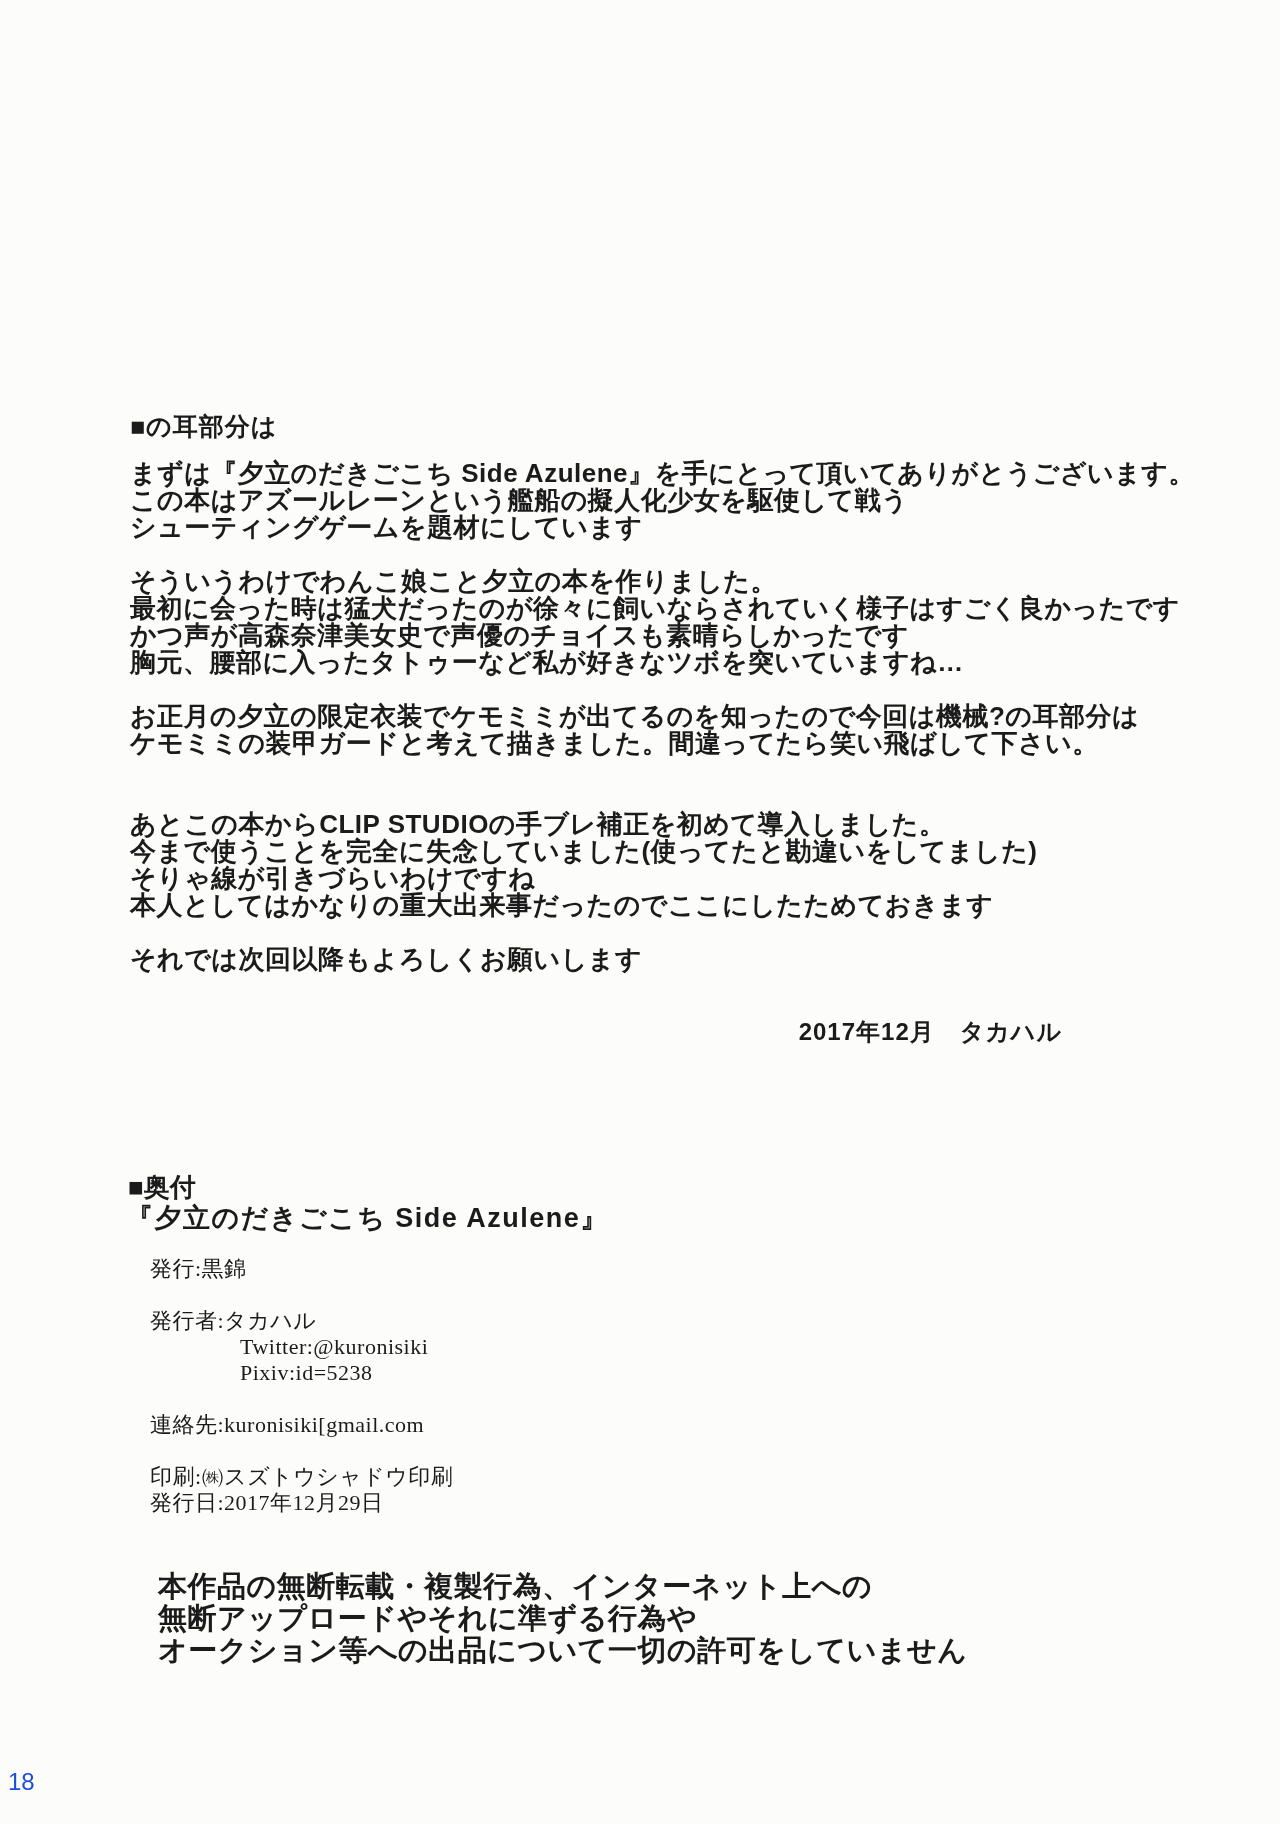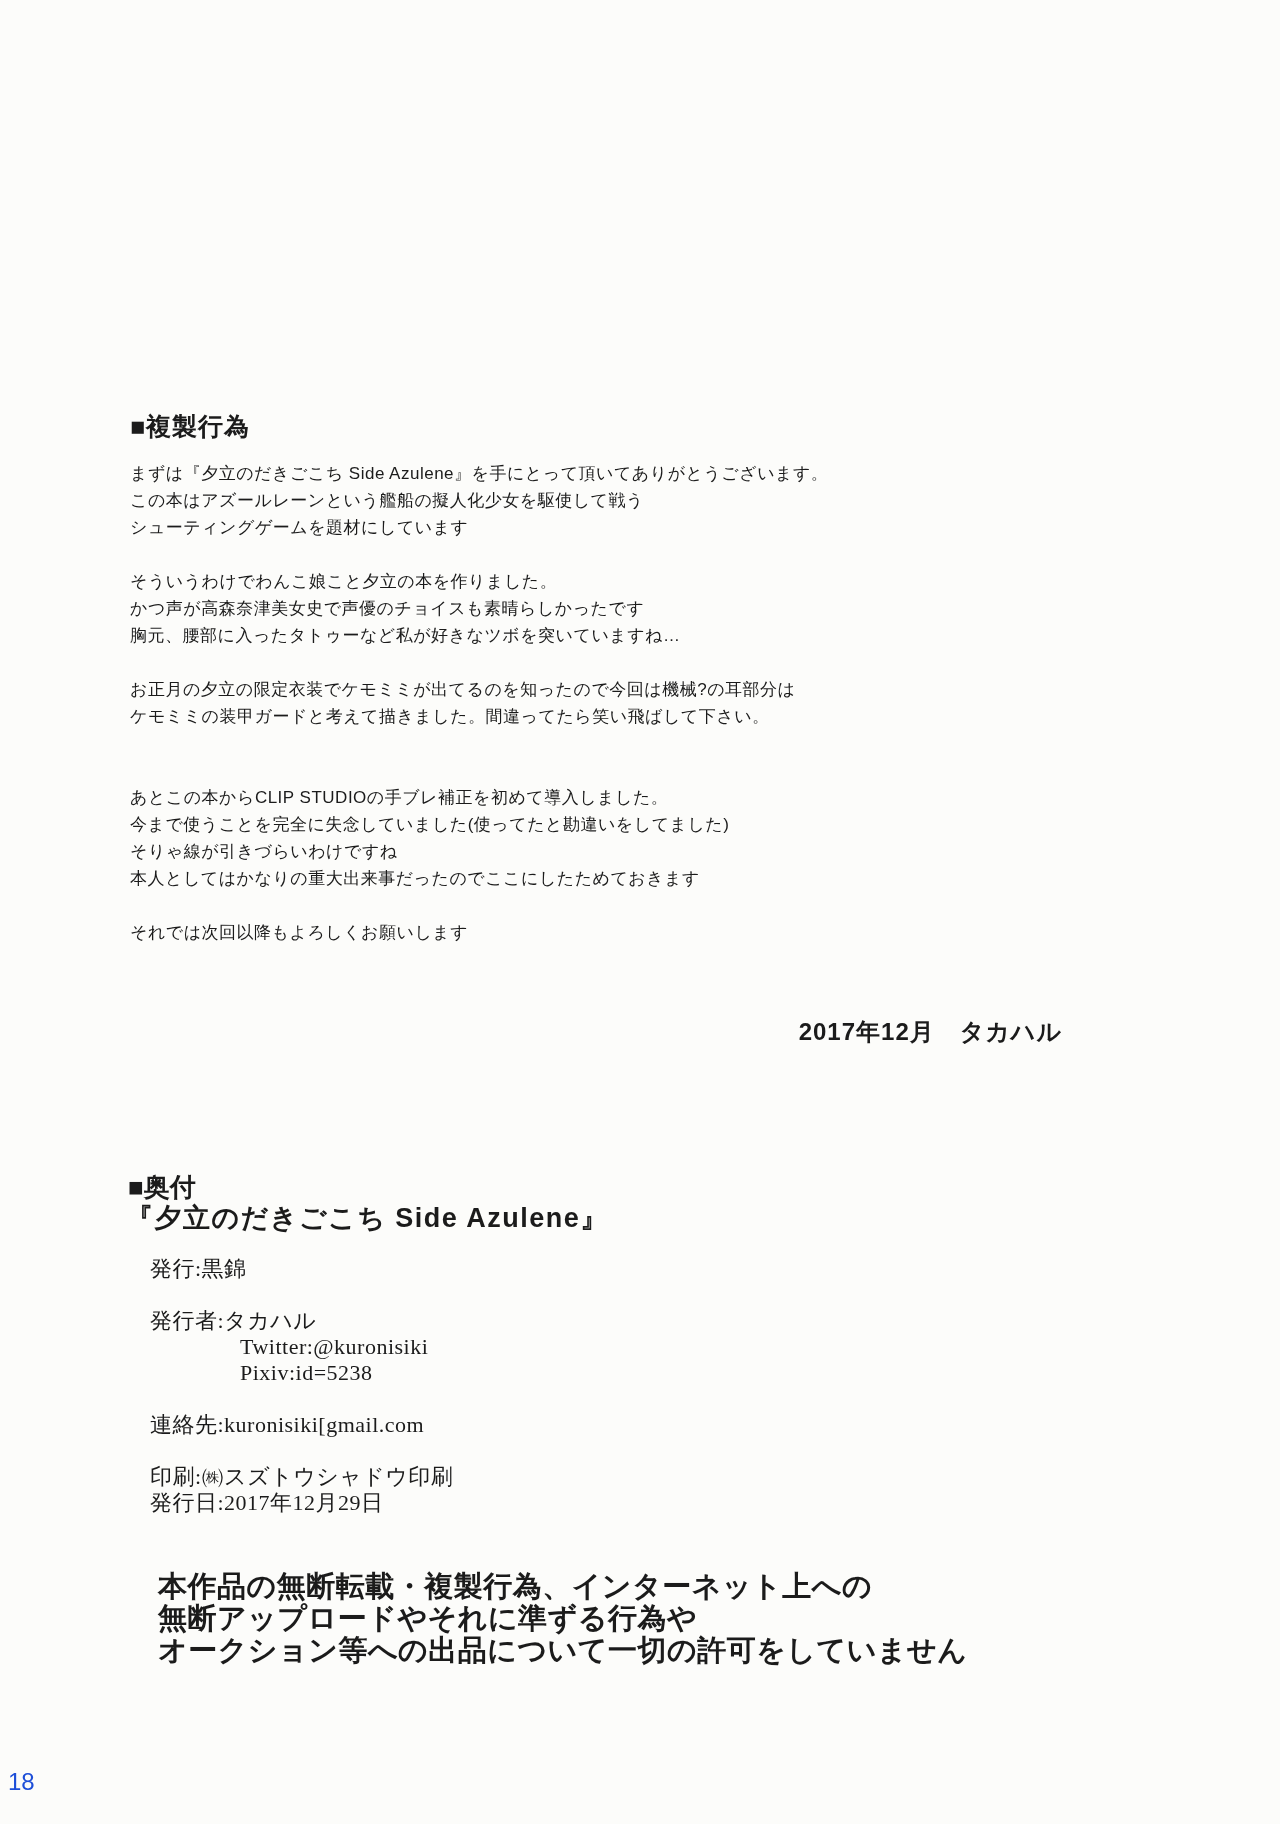--- a/index.html
+++ b/index.html
@@ -20,21 +20,21 @@
     position: absolute;
     left: 130px; top: 410px;
     font-size: 25px; font-weight: bold;
     letter-spacing: 1px;
     white-space: pre;
   }
   .afterword-body {
     position: absolute;
     left: 130px; top: 460px;
     width: 1060px;
-    font-size: 17px; font-weight: 400;
+    font-size: 26px; font-weight: 700;
     line-height: 27px;
     letter-spacing: 0.5px;
   }
   .afterword-body .line { min-height: 27px; white-space: pre; }
 
   .signoff {
     position: absolute;
     left: 130px; top: 1016px;
     width: 932px;
     text-align: right;
@@ -82,28 +82,29 @@
     left: 8px; top: 1768px;
     font-size: 24px;
     color: #1d4ed8;
   }
 </style>
 </head>
 <body>
 
 <div class="page">
 
-  <div class="afterword-heading gothic">■複製行為</div>
+  <div class="afterword-heading gothic">■の耳部分は</div>
 
   <div class="afterword-body gothic">
       <div class="line">まずは『夕立のだきごこち Side Azulene』を手にとって頂いてありがとうございます。</div>
       <div class="line">この本はアズールレーンという艦船の擬人化少女を駆使して戦う</div>
       <div class="line">シューティングゲームを題材にしています</div>
       <div class="line"></div>
       <div class="line">そういうわけでわんこ娘こと夕立の本を作りました。</div>
+      <div class="line">最初に会った時は猛犬だったのが徐々に飼いならされていく様子はすごく良かったです</div>
       <div class="line">かつ声が高森奈津美女史で声優のチョイスも素晴らしかったです</div>
       <div class="line">胸元、腰部に入ったタトゥーなど私が好きなツボを突いていますね…</div>
       <div class="line"></div>
       <div class="line">お正月の夕立の限定衣装でケモミミが出てるのを知ったので今回は機械?の耳部分は</div>
       <div class="line">ケモミミの装甲ガードと考えて描きました。間違ってたら笑い飛ばして下さい。</div>
       <div class="line"></div>
       <div class="line"></div>
       <div class="line">あとこの本からCLIP STUDIOの手ブレ補正を初めて導入しました。</div>
       <div class="line">今まで使うことを完全に失念していました(使ってたと勘違いをしてました)</div>
       <div class="line">そりゃ線が引きづらいわけですね</div>

